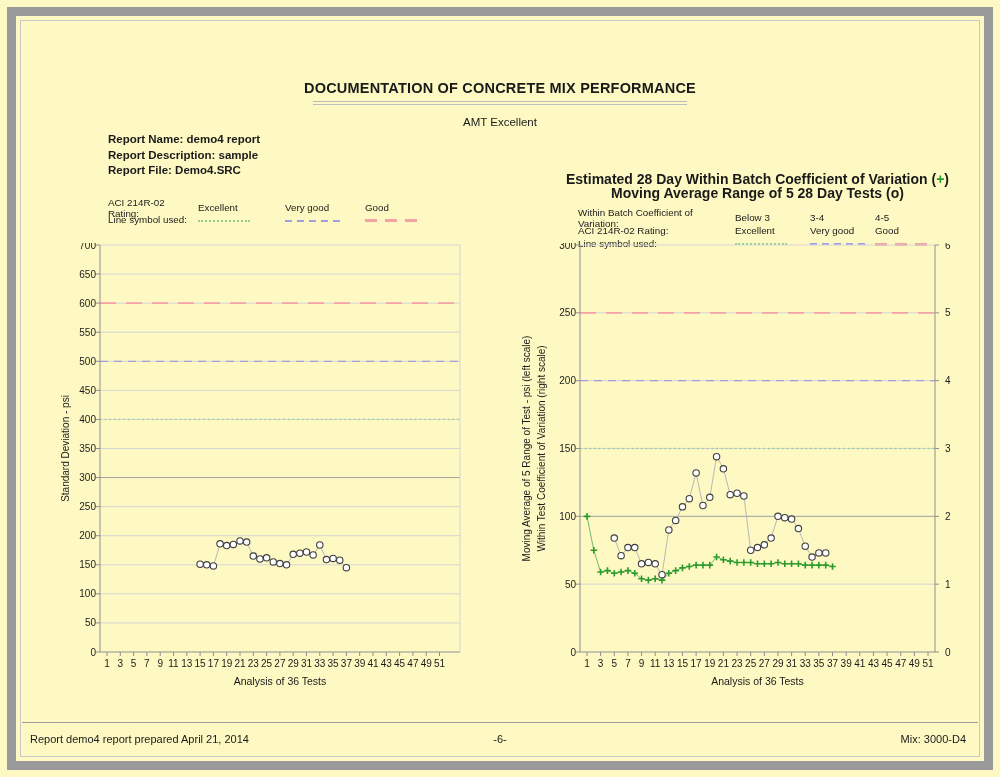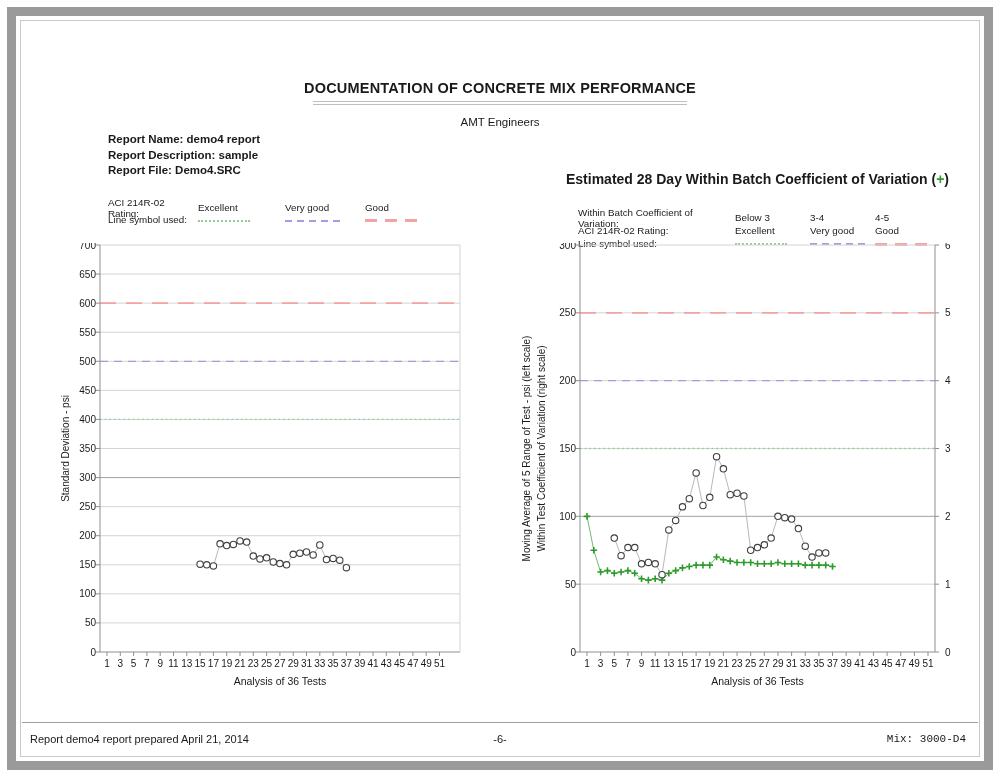--- a/index.html
+++ b/index.html
@@ -1,16 +1,16 @@
 <!DOCTYPE html>
 <html><head>
 <meta charset="utf-8">
 <style>
   html,body{margin:0;padding:0;background:#e8e8e8;}
-  .page{position:relative;width:1000px;height:777px;background:#ffffff;
+  .page{position:relative;width:1000px;height:777px;background:#fef9c3;
         font-family:"Liberation Sans", sans-serif;color:#1a1a1a;overflow:hidden;}
   .frame-outer{position:absolute;left:7px;top:7px;right:7px;bottom:7px;border:9px solid #9a9a9a;pointer-events:none;}
   .frame-inner{position:absolute;left:20px;top:20px;right:20px;bottom:20px;border:1px solid #c9c9c9;pointer-events:none;}
   .layer{position:absolute;inset:0;}
 
   .doc-title{position:absolute;top:80px;left:0;width:100%;text-align:center;
              font-size:14.5px;font-weight:bold;letter-spacing:.2px;}
   .title-rule{position:absolute;top:101px;left:50%;transform:translateX(-50%);width:374px;height:2px;
               border-top:1px solid #bdbdbd;border-bottom:1px solid #bdbdbd;}
   .company{position:absolute;top:116px;left:0;width:100%;text-align:center;font-size:11.5px;}
@@ -40,33 +40,33 @@
   .sample-good{width:58px;height:3px;background:repeating-linear-gradient(90deg,#f4a2a2 0 12px,transparent 12px 20px);}
 
   .chart-svg{position:absolute;left:0;}
   .panel-left .chart-svg{top:57px;}
   .panel-right .chart-svg{top:71px;}
 
   .footer-rule{position:absolute;left:22px;right:22px;top:722px;border-top:1px solid #9f9f9f;}
   .footer{position:absolute;left:0;right:0;top:733px;font-size:11px;}
   .footer-left{position:absolute;left:30px;}
   .footer-center{position:absolute;left:0;width:100%;text-align:center;}
-  .footer-right{position:absolute;right:34px;font-family:Liberation Mono, monospace;}
+  .footer-right{position:absolute;right:34px;}
 </style>
 </head>
 <body>
 
 <div class="page">
   <div class="frame-outer"></div>
   <div class="frame-inner"></div>
 
   <div class="layer">
     <div class="doc-title">DOCUMENTATION OF CONCRETE MIX PERFORMANCE</div>
     <div class="title-rule"></div>
-    <div class="company">AMT Engineers</div>
+    <div class="company">AMT Excellent</div>
 
     <div class="report-info">
       <div>Report Name: demo4 report</div>
       <div>Report Description: sample</div>
       <div>Report File: Demo4.SRC</div>
     </div>
 
     <section class="panel panel-left">
       <div class="legend" id="legend-0">
           <div class="legend-row">
@@ -218,20 +218,21 @@
             <circle cx="273.1" cy="315.39" r="3.2" fill="#ffffff" stroke="#3f3f3f" stroke-width="1.1"></circle>
             <circle cx="279.75" cy="317.13428571428574" r="3.2" fill="#ffffff" stroke="#3f3f3f" stroke-width="1.1"></circle>
             <circle cx="286.4" cy="324.6928571428571" r="3.2" fill="#ffffff" stroke="#3f3f3f" stroke-width="1.1"></circle>
           </g>
         </svg>
     </section>
 
     <section class="panel panel-right">
       <div class="chart-title">
         <div><span>Estimated 28 Day Within Batch Coefficient of Variation (</span><span class="plus-accent" id="title-plus" style="color: rgb(44, 155, 44);">+</span><span>)</span></div>
+        <div>Moving Average Range of 5 28 Day Tests (o)</div>
       </div>
       <div class="legend" id="legend-1">
           <div class="legend-row">
             <span class="legend-cell cell-0">Within Batch Coefficient of Variation:</span>
             <span class="legend-cell cell-1">Below 3</span>
             <span class="legend-cell cell-2">3-4</span>
             <span class="legend-cell cell-3">4-5</span>
           </div>
           <div class="legend-row">
             <span class="legend-cell cell-0">ACI 214R-02 Rating:</span>

